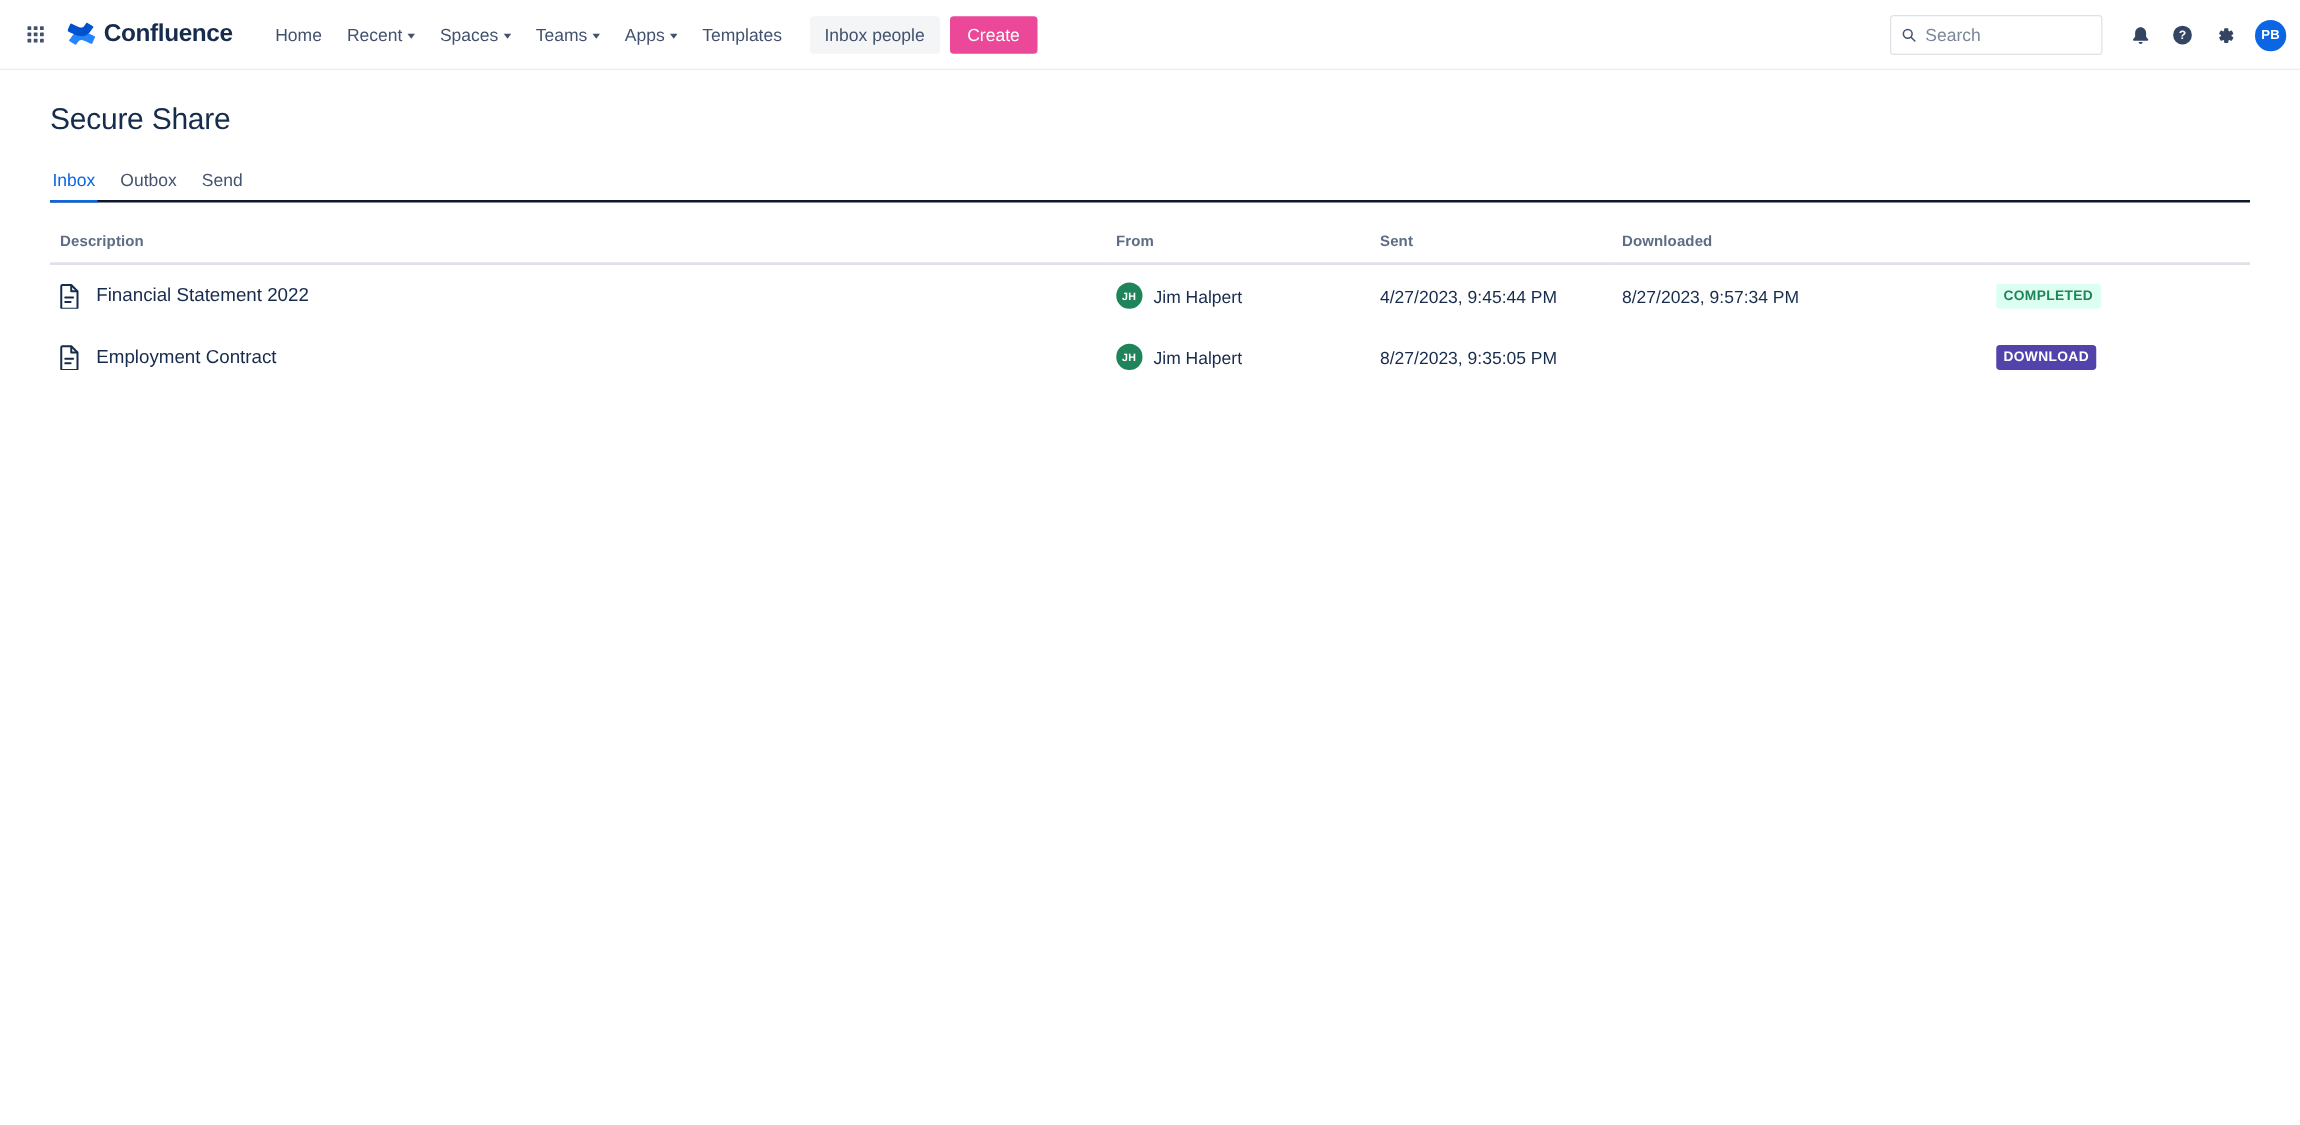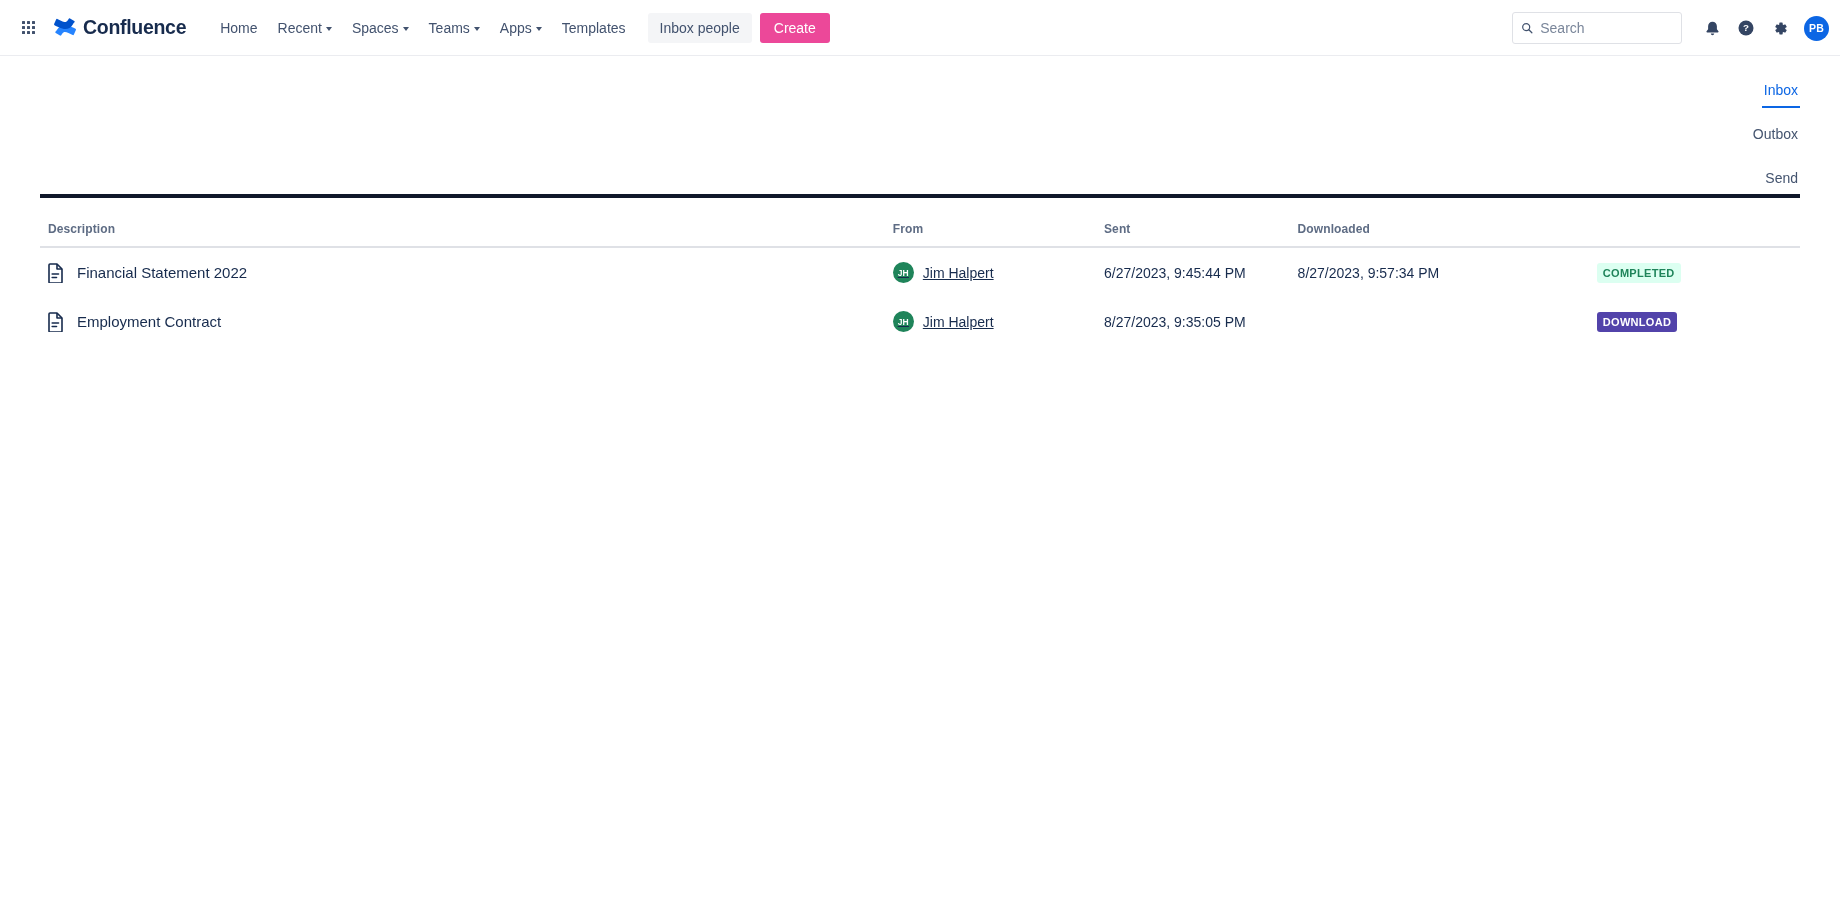--- a/index.html
+++ b/index.html
@@ -188,23 +188,22 @@
     color: #172b4d;
     margin-top: 26px;
     letter-spacing: -0.2px;
   }
 
   .tabs {
     display: flex;
     align-items: flex-end;
     gap: 16px;
     margin-top: 22px;
-    border-bottom: 4px solid #0f172a;
+    border-bottom: 2px solid #0f172a;
     position: relative;
-    flex-direction: column;
   }
   .tab {
     font-size: 14px;
     color: #44546f;
     padding: 4px 2px 8px 2px;
     cursor: pointer;
     position: relative;
     font-weight: 400;
   }
   .tab.active {
@@ -254,21 +253,20 @@
     align-items: center;
     gap: 13px;
   }
   .doc-icon { flex: 0 0 auto; display: block; }
   .desc-text { font-size: 15px; color: #172b4d; }
 
   .from-cell {
     display: flex;
     align-items: center;
     gap: 9px;
-    text-decoration: underline;
   }
   .avatar-user {
     width: 21px;
     height: 21px;
     border-radius: 50%;
     background: #1f845a;
     color: #ffffff;
     font-size: 8.5px;
     font-weight: 700;
     display: flex;
@@ -389,20 +387,21 @@
         <path d="M20.3 13.6l-1.6-.9a6.9 6.9 0 0 0 0-1.4l1.6-.9a.9.9 0 0 0 .3-1.2l-1.5-2.6a.9.9 0 0 0-1.2-.3l-1.6.9a7 7 0 0 0-1.2-.7V4.6a.9.9 0 0 0-.9-.9h-3a.9.9 0 0 0-.9.9v1.9c-.4.2-.8.4-1.2.7l-1.6-.9a.9.9 0 0 0-1.2.3L4.8 9.2a.9.9 0 0 0 .3 1.2l1.6.9a6.9 6.9 0 0 0 0 1.4l-1.6.9a.9.9 0 0 0-.3 1.2l1.5 2.6a.9.9 0 0 0 1.2.3l1.6-.9c.4.3.8.5 1.2.7v1.9c0 .5.4.9.9.9h3c.5 0 .9-.4.9-.9v-1.9c.4-.2.8-.4 1.2-.7l1.6.9a.9.9 0 0 0 1.2-.3l1.5-2.6a.9.9 0 0 0-.3-1.2z" fill="#344563"></path>
       </svg>
     </div>
 
     <div class="avatar-nav">PB</div>
   </div>
 </div>
 
 <div class="page">
 
+  <h1 class="page-title">Secure Share</h1>
 
   <div class="tabs">
     <div class="tab active">
       <span>Inbox</span>
     </div>
     <div class="tab">
       <span>Outbox</span>
     </div>
     <div class="tab">
       <span>Send</span>
@@ -432,21 +431,21 @@
             </svg>
             <span class="desc-text">Financial Statement 2022</span>
           </div>
         </td>
         <td>
           <div class="from-cell">
             <span class="avatar-user">JH</span>
             <span class="from-name">Jim Halpert</span>
           </div>
         </td>
-        <td class="date-cell">6/27/2023, 9:45:44 PM</td>
+        <td class="date-cell">4/27/2023, 9:45:44 PM</td>
         <td class="date-cell">8/27/2023, 9:57:34 PM</td>
         <td class="status-cell">
           <span class="badge badge-completed">COMPLETED</span>
         </td>
       </tr>
 
       <tr>
         <td>
           <div class="desc-cell">
             <svg class="doc-icon" width="16" height="20" viewBox="0 0 16 20">

